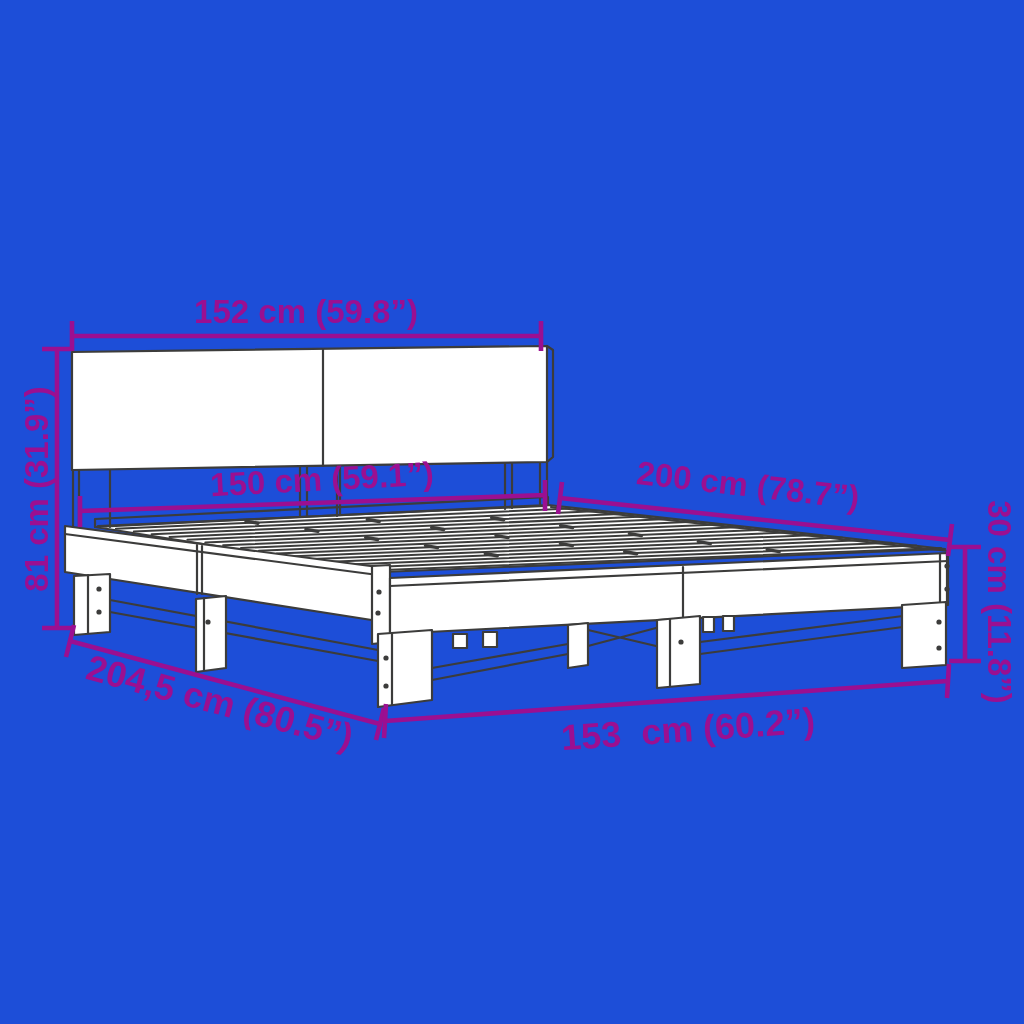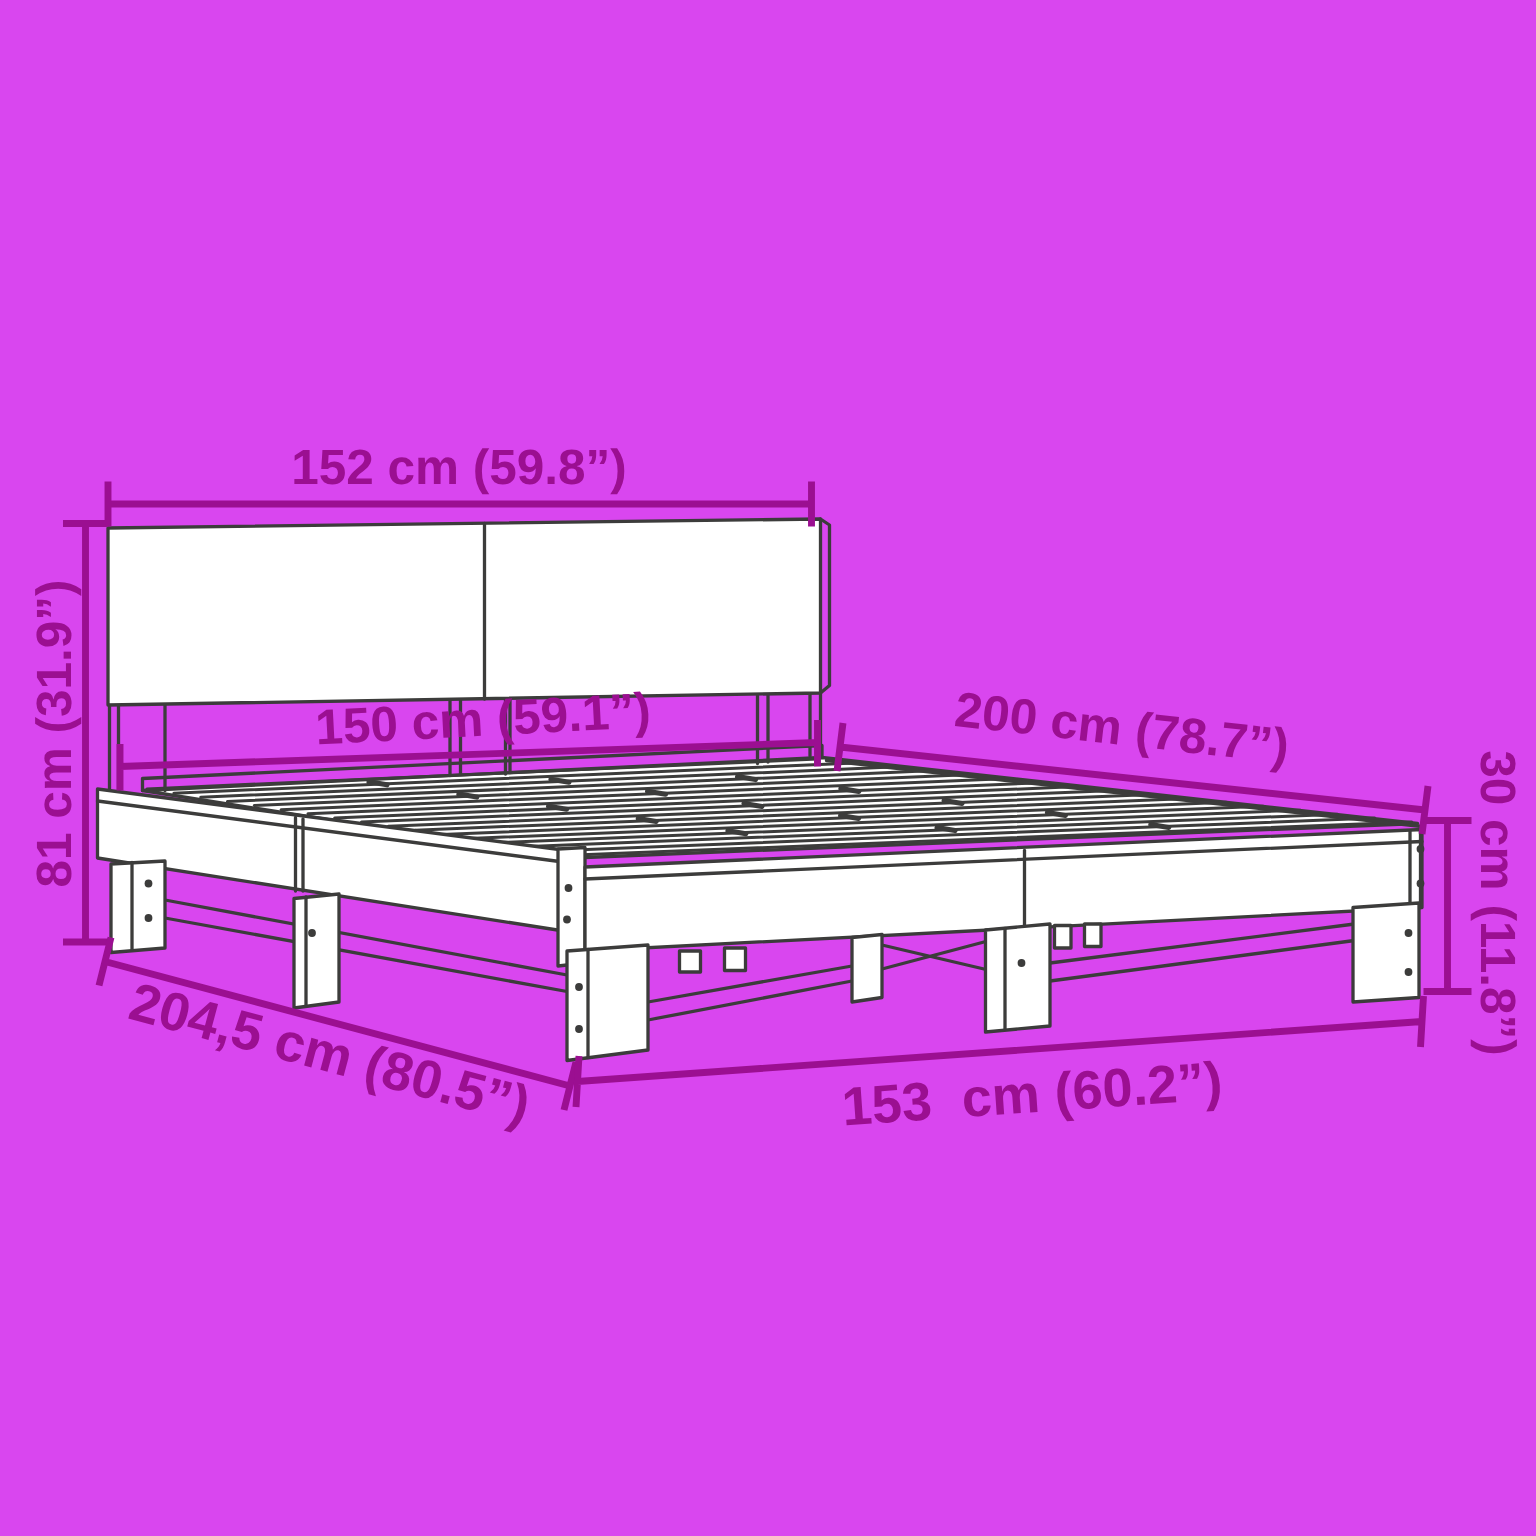--- a/index.html
+++ b/index.html
@@ -1,17 +1,17 @@
 <!DOCTYPE html>
 <html style="--accent: #9B0F91; --line: #3C3C3B;"><head>
 <meta charset="utf-8">
 <style>
   :root { --accent:#9B0F91; --line:#3C3C3B; }
   html,body{margin:0;padding:0;background:#fff;}
-  .canvas{width:1024px;height:1024px;background:#d946ef;position:relative;overflow:hidden;}
+  .canvas{width:1024px;height:1024px;background:#1d4ed8;position:relative;overflow:hidden;}
   svg{display:block;}
   .draw{stroke:var(--line);fill:none;stroke-width:2.2;stroke-linecap:round;stroke-linejoin:round;}
   .fw{fill:#ffffff;}
   [data-name="slat-lines"]{stroke-width:2;}
   [data-name="slat-clips"]{stroke-width:3.4;}
   [data-name="screw-dots"] circle{fill:var(--line);stroke:none;}
   .dim{stroke:var(--accent);stroke-width:4.6;fill:none;stroke-linecap:butt;}
   .dimtext{fill:var(--accent);stroke:none;font-family:"Liberation Sans","DejaVu Sans",sans-serif;
            font-weight:bold;font-size:33px;text-anchor:middle;}
   .big{font-size:36px;}

